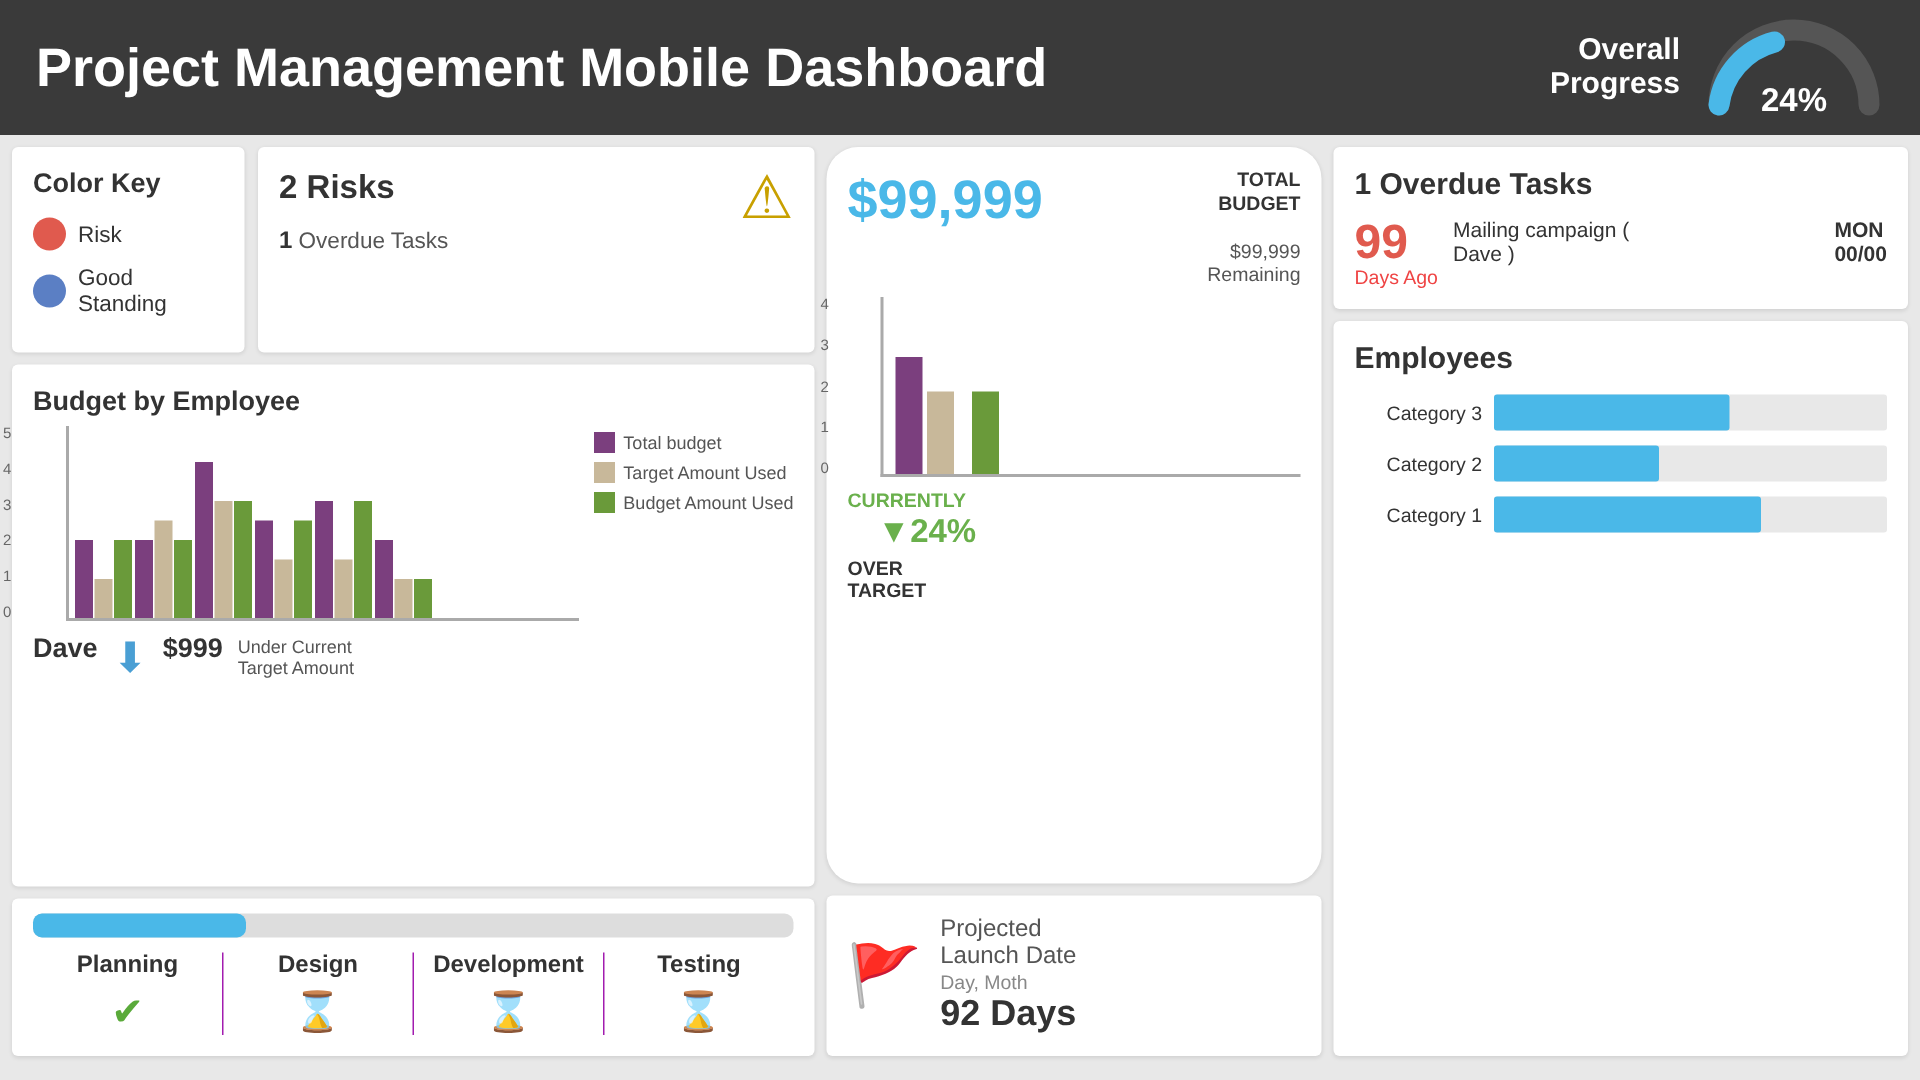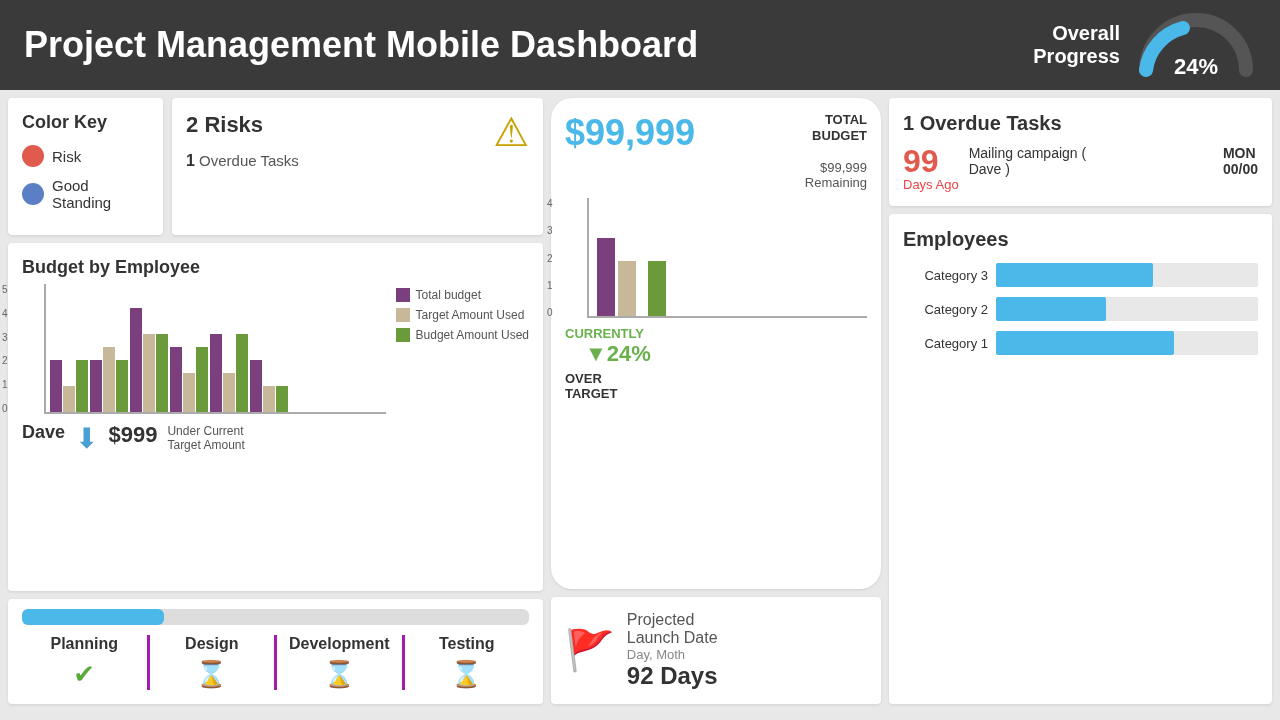--- a/index.html
+++ b/index.html
@@ -208,21 +208,21 @@
     .dave-name {
       font-size: 18px;
       font-weight: bold;
       color: #333;
     }
     .dave-arrow {
       font-size: 28px;
       color: #4a9fd4;
     }
     .dave-amount {
-      font-size: 22px;
+      font-size: 18px;
       font-weight: bold;
       color: #333;
     }
     .dave-sub {
       font-size: 12px;
       color: #555;
       margin-top: 2px;
     }
 
     
@@ -241,21 +241,21 @@
       background: #4ab8e8;
       height: 100%;
       border-radius: 6px;
     }
     .progress-stages {
       display: flex;
     }
     .stage {
       flex: 1;
       text-align: center;
-      border-right: 3px solid #a21caf;
+      border-right: 1px solid #a21caf;
     }
     .stage:last-child { border-right: none; }
     .stage-name {
       font-size: 16px;
       font-weight: bold;
       color: #333;
       margin-bottom: 6px;
     }
     .stage-icon {
       font-size: 26px;

